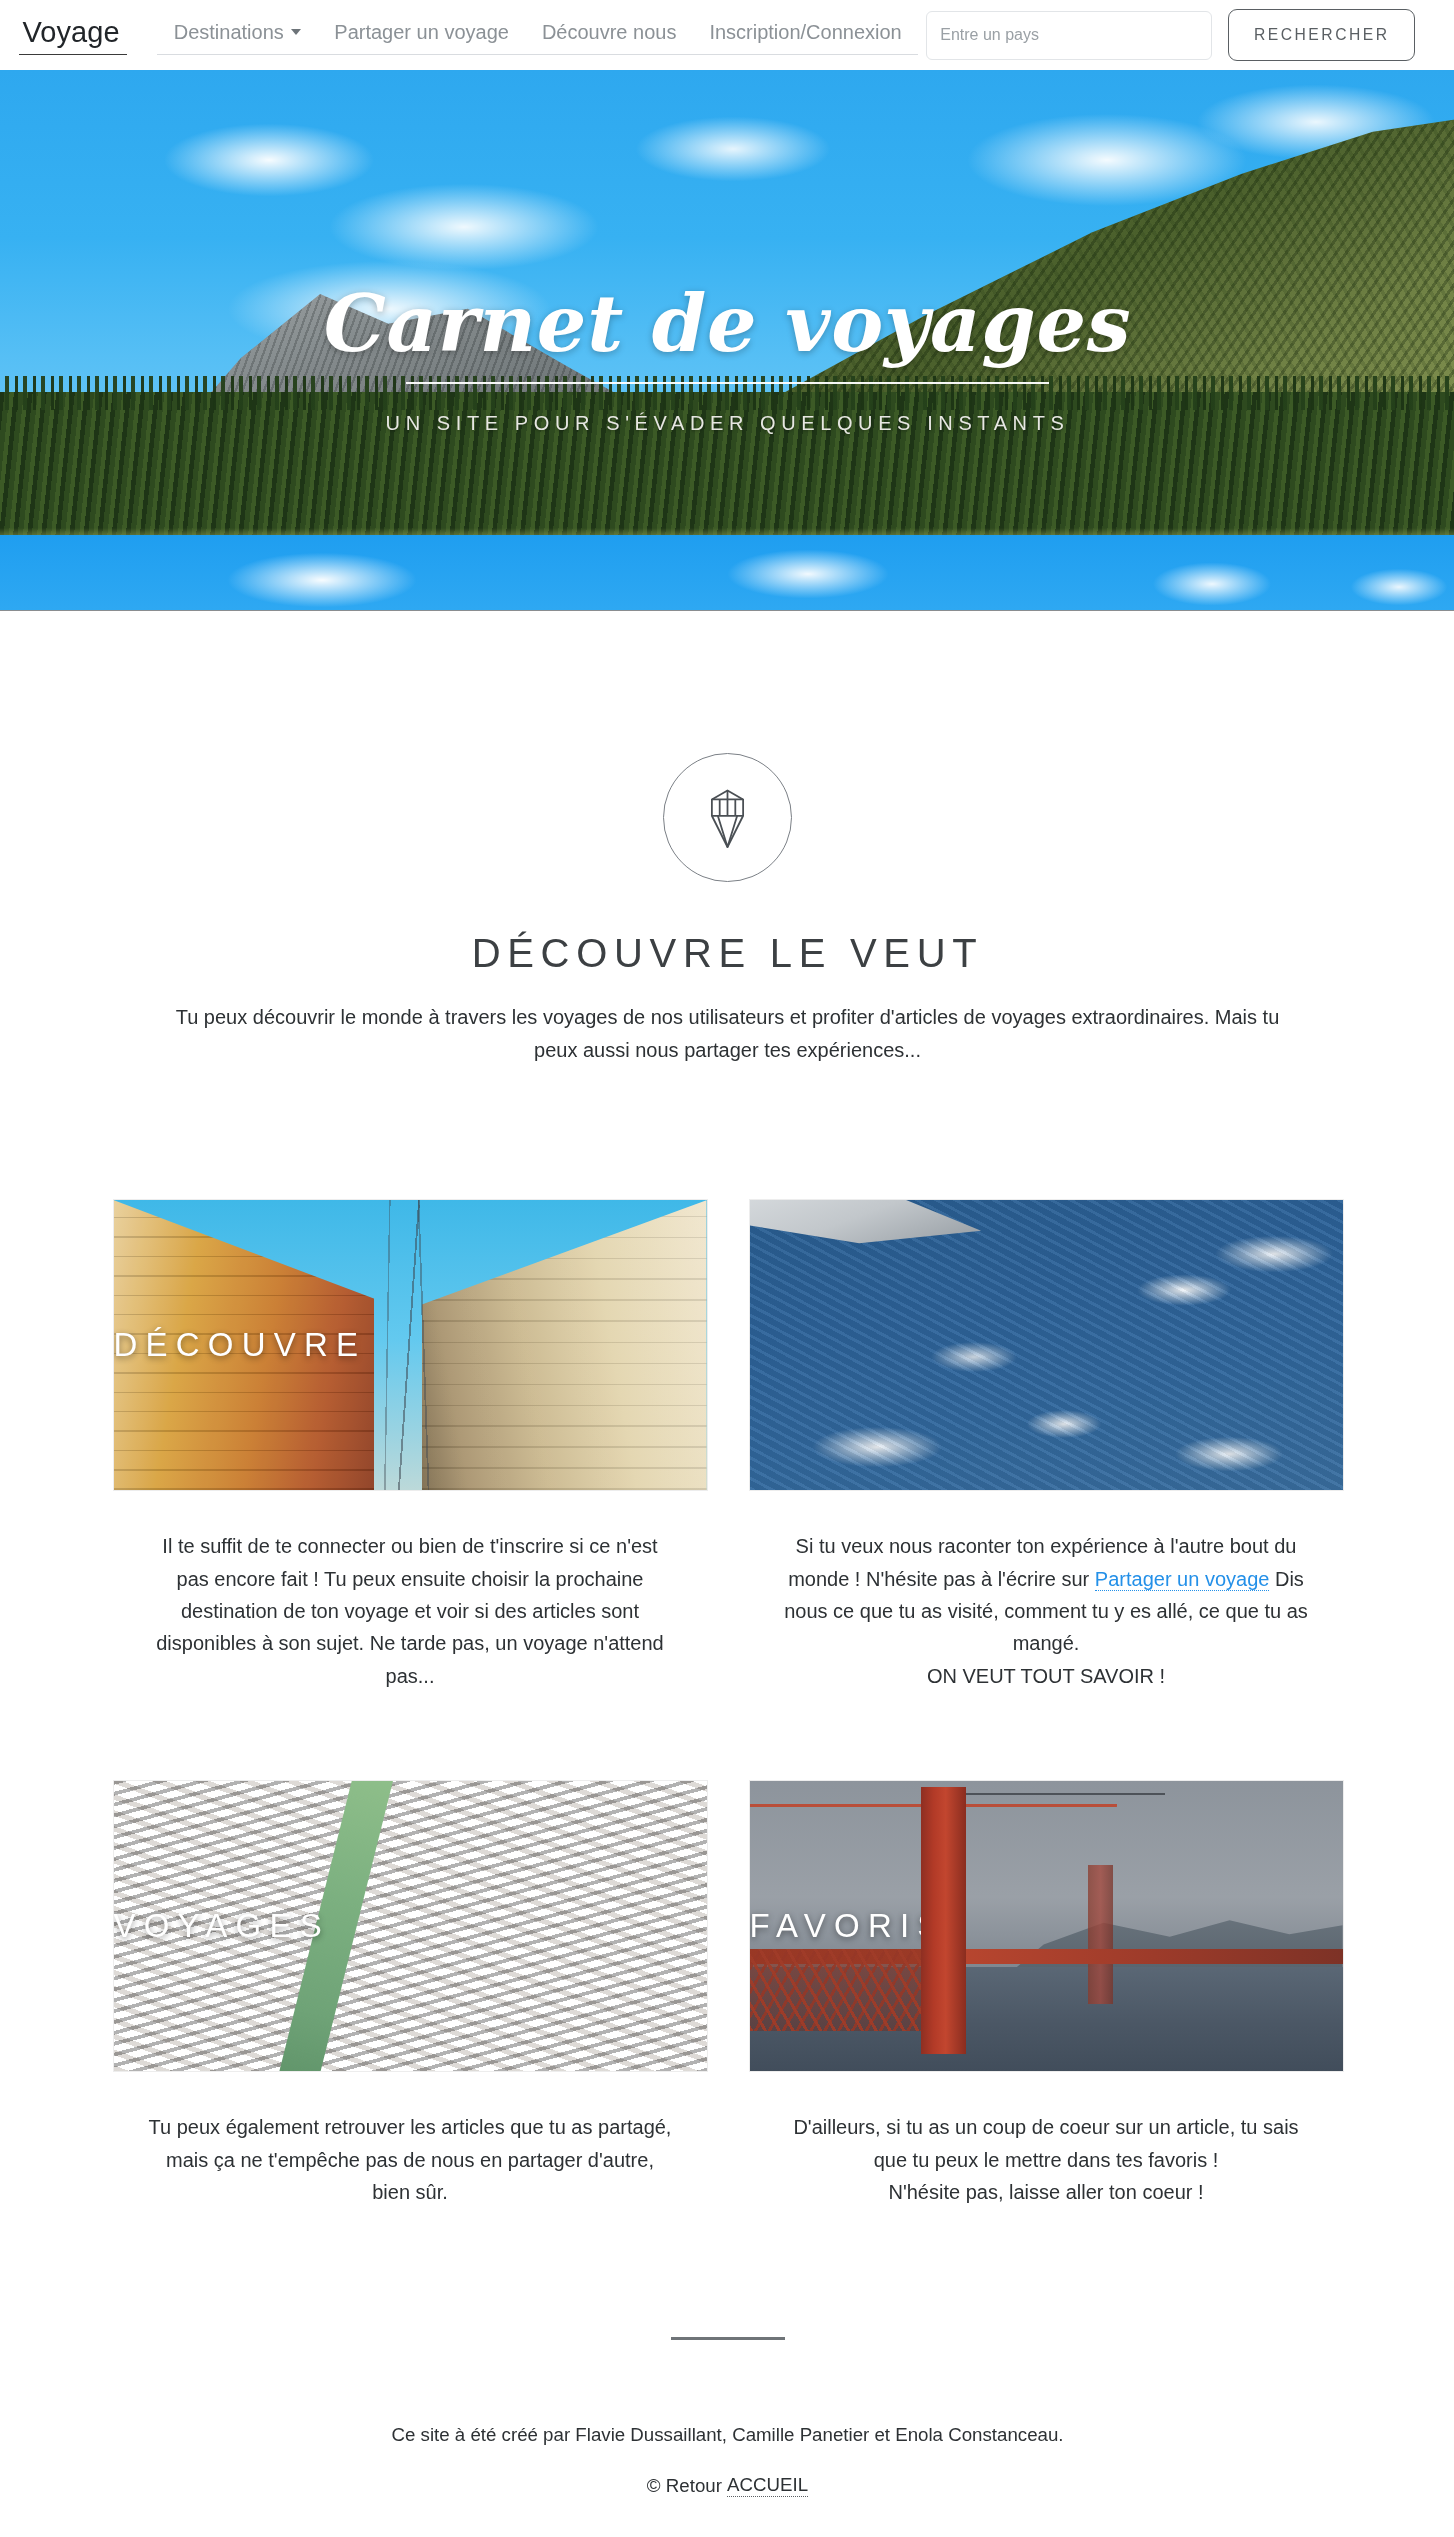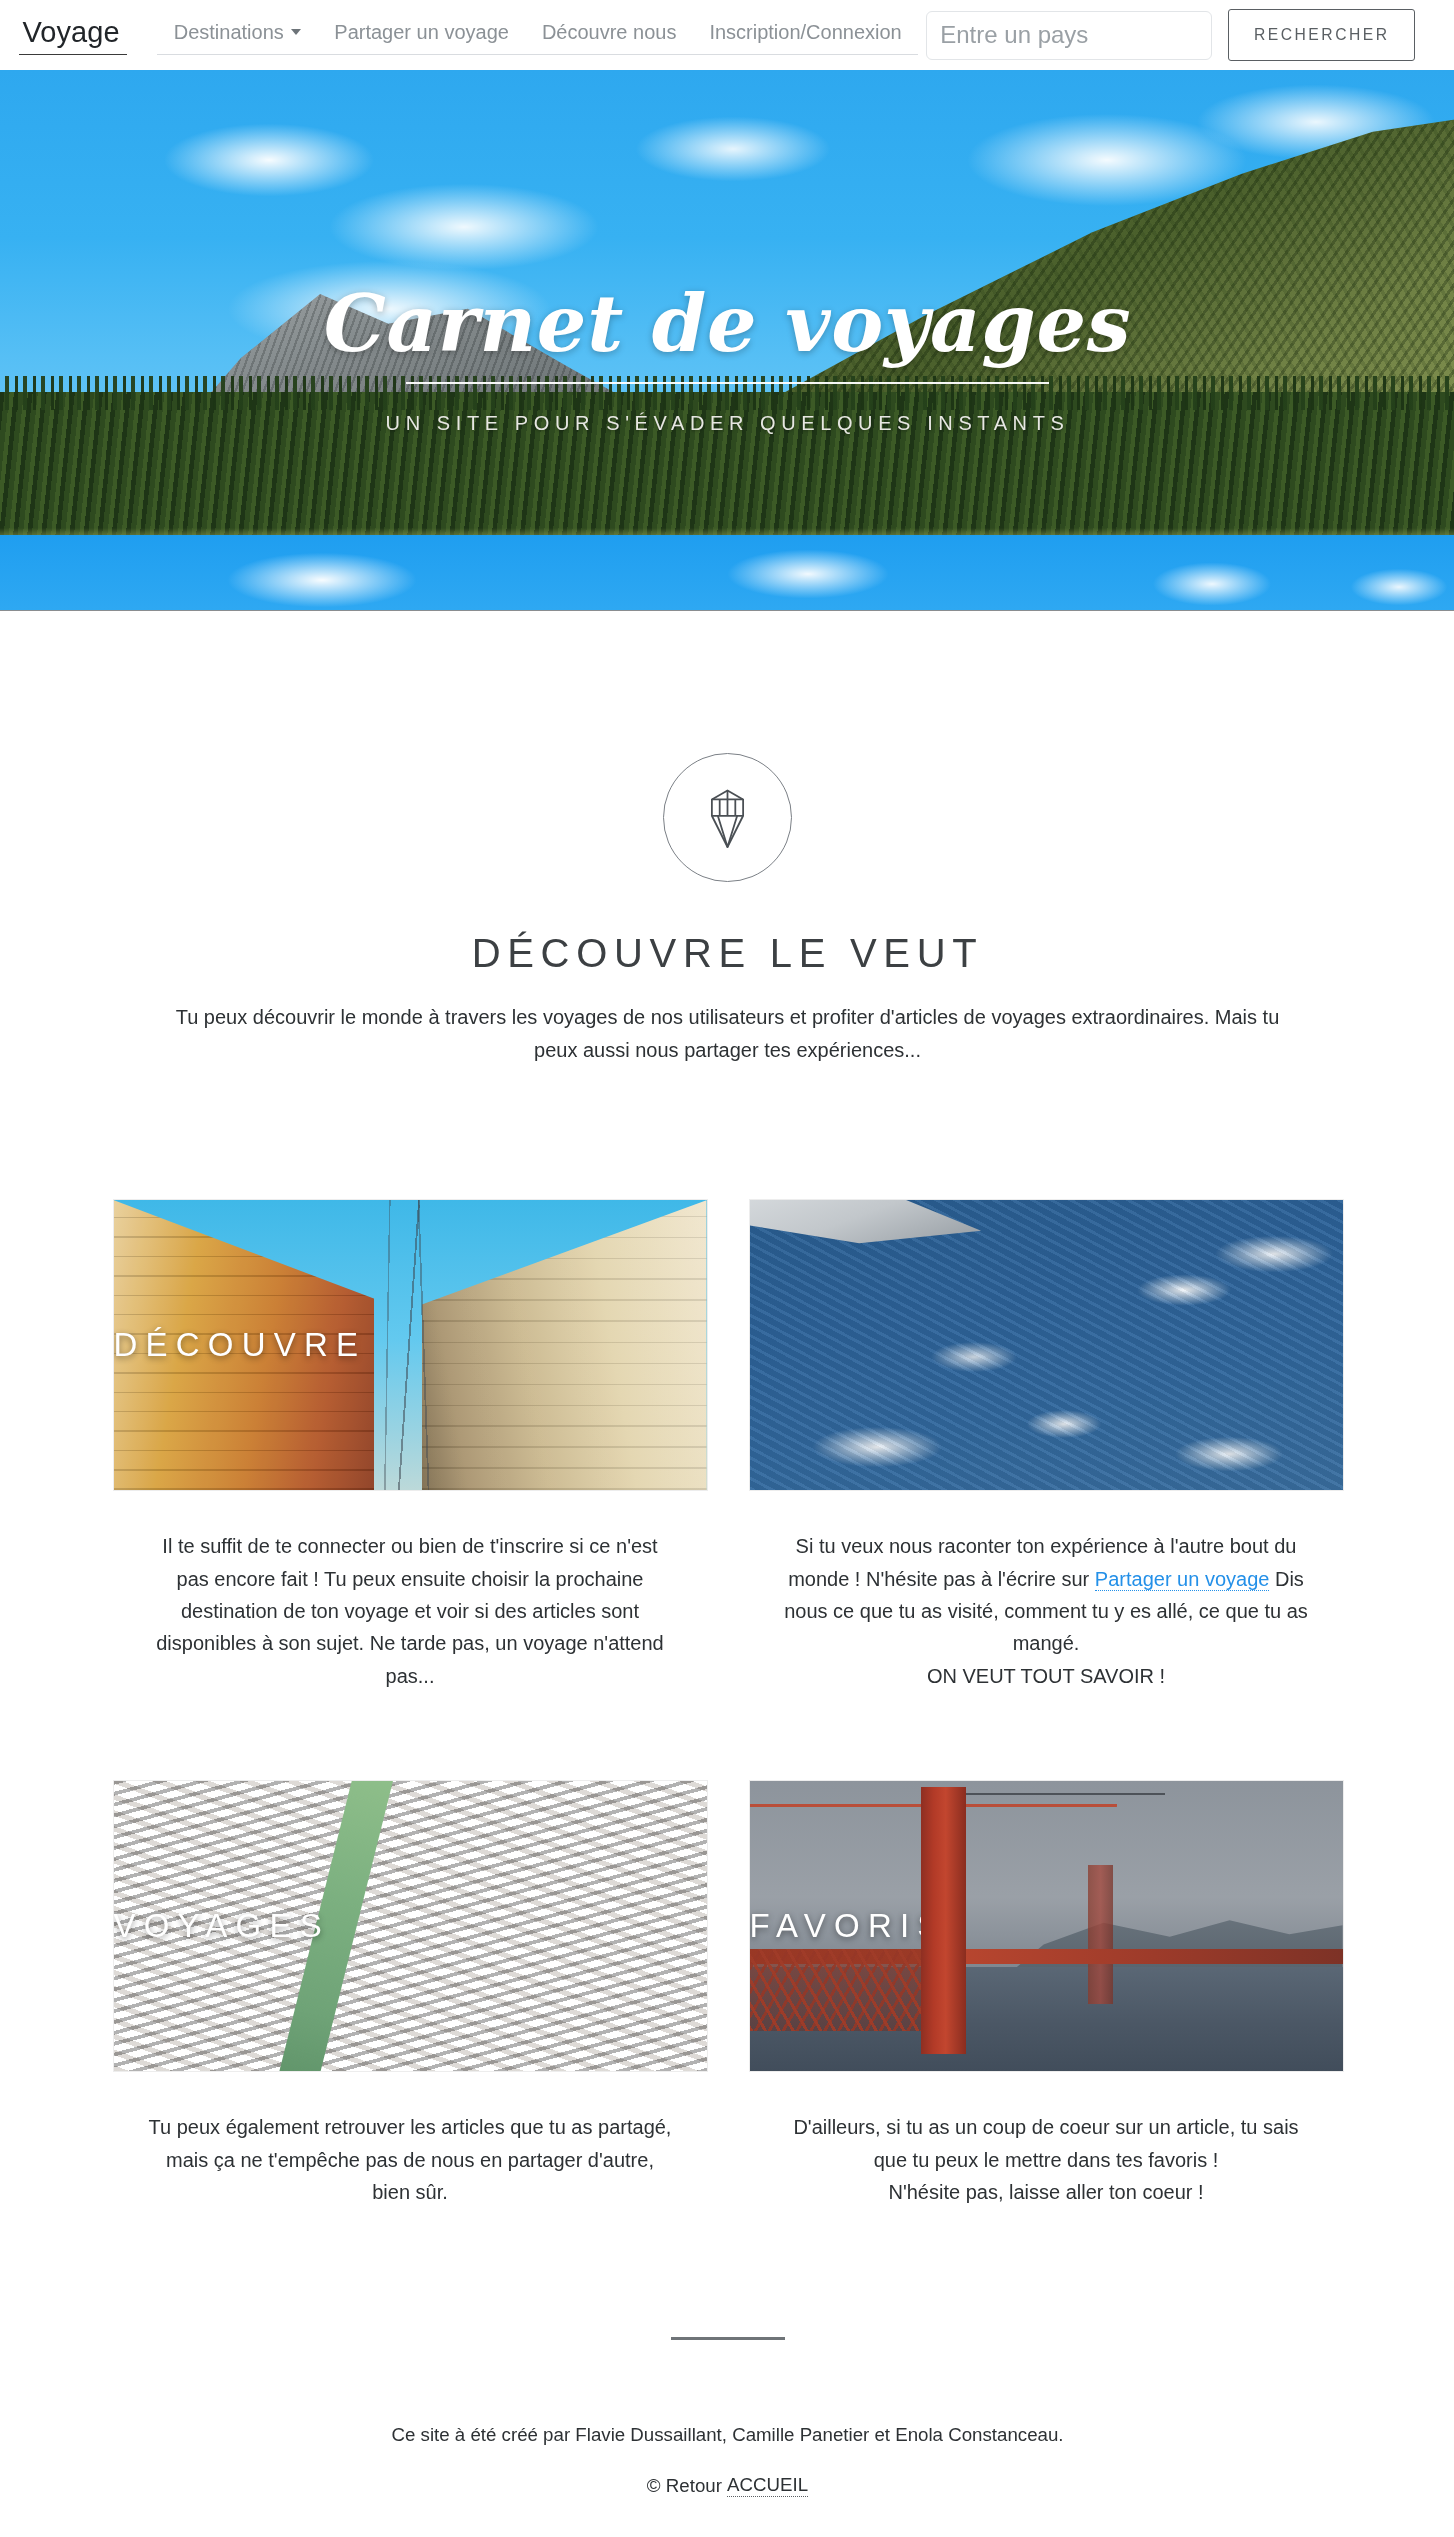--- a/index.html
+++ b/index.html
@@ -68,34 +68,34 @@
     align-items: center;
     margin-left: 7.5px;
     gap: 16.5px;
   }
   .search-input {
     width: 286px;
     height: 49px;
     border: 0.7px solid #e2e5e8;
     border-radius: 6px;
     padding: 0 13.5px;
-    font-size: 24px;
+    font-size: 16px;
     font-family: "Liberation Sans", sans-serif;
     color: #000000;
     background: #fff;
     outline: none;
   }
   .search-input::placeholder { color: #9aa0a5; }
   .search-btn {
     height: 52px;
     min-width: 187px;
     padding: 0 19.4px;
     background: #ffffff;
     border: 1.5px solid #5a5f63;
-    border-radius: 3px;
+    border-radius: 9px;
     color: #5a5f63;
     font-size: 15.7px;
     letter-spacing: 2.5px;
     font-family: "Liberation Sans", sans-serif;
     cursor: pointer;
   }
 
   
   .hero {
     position: relative;

